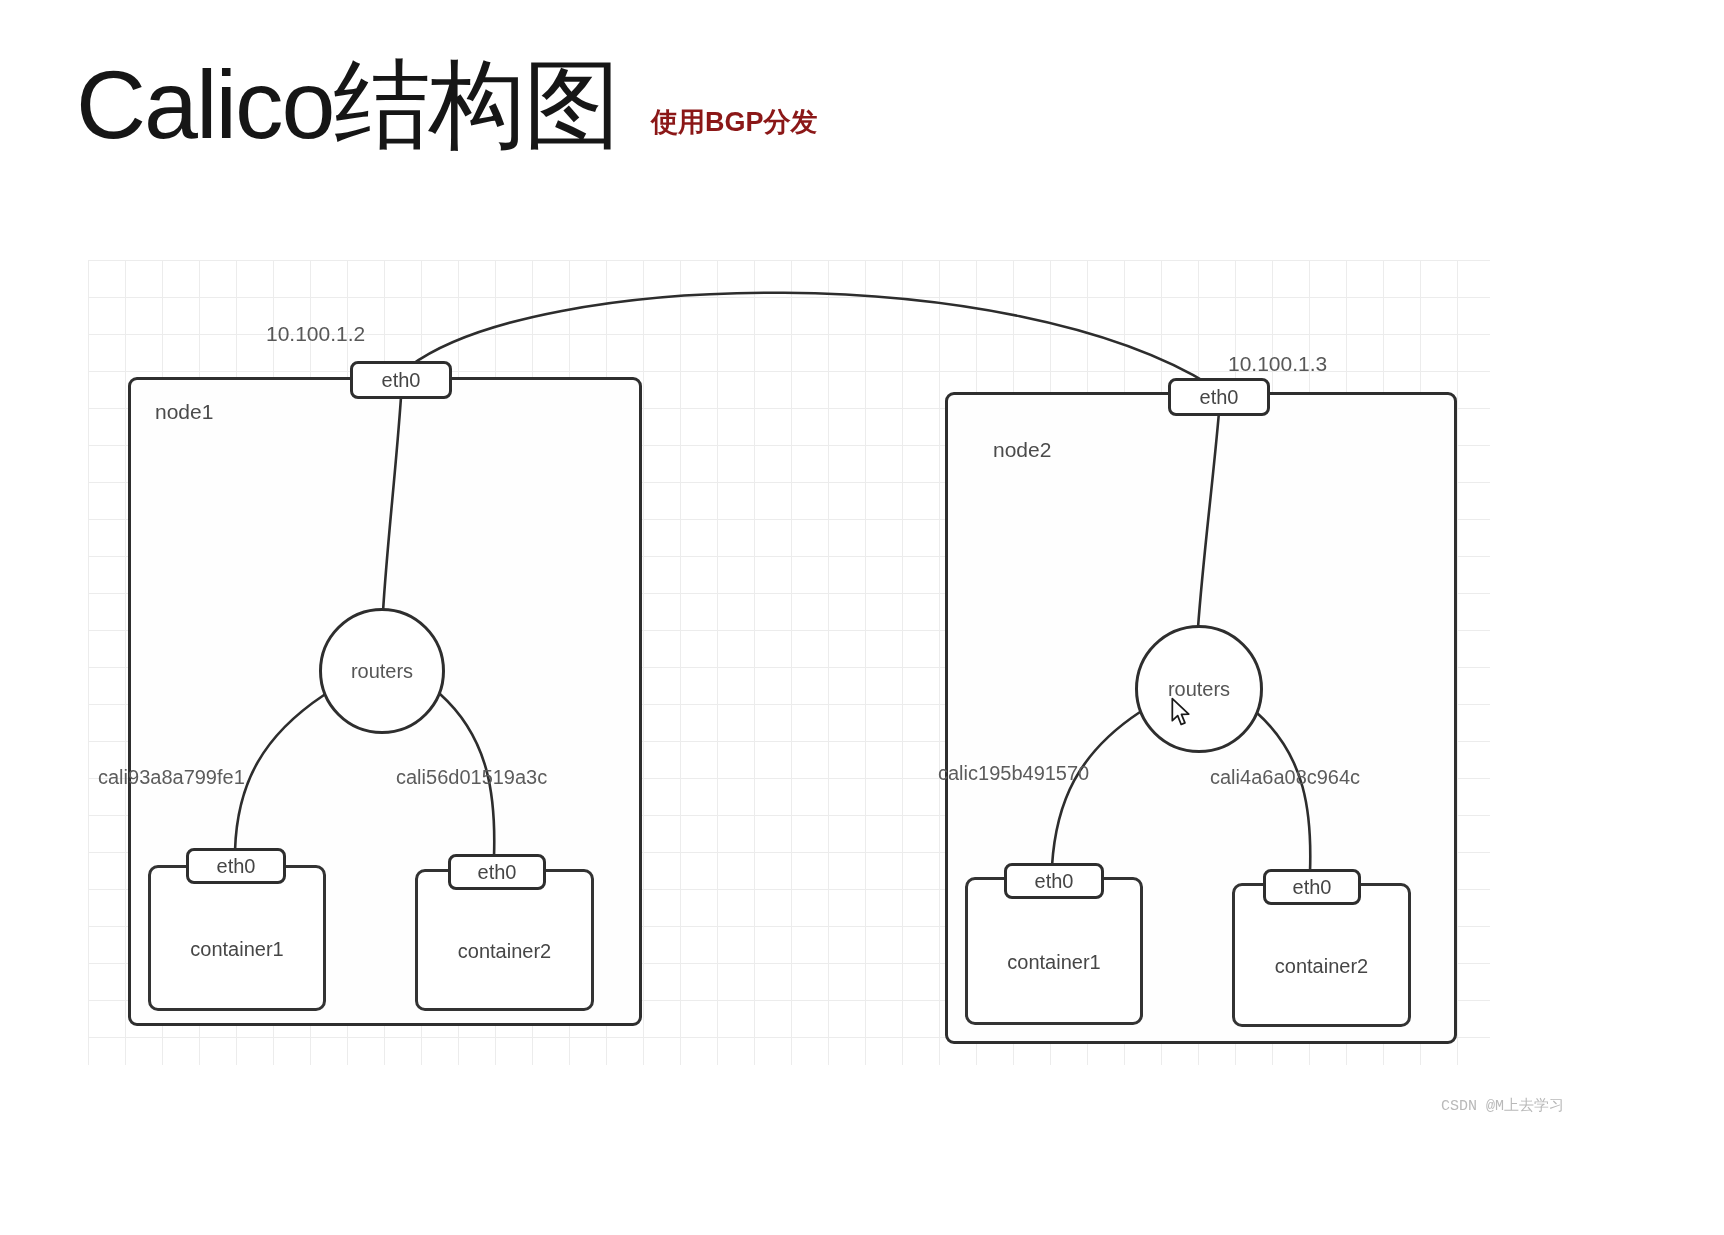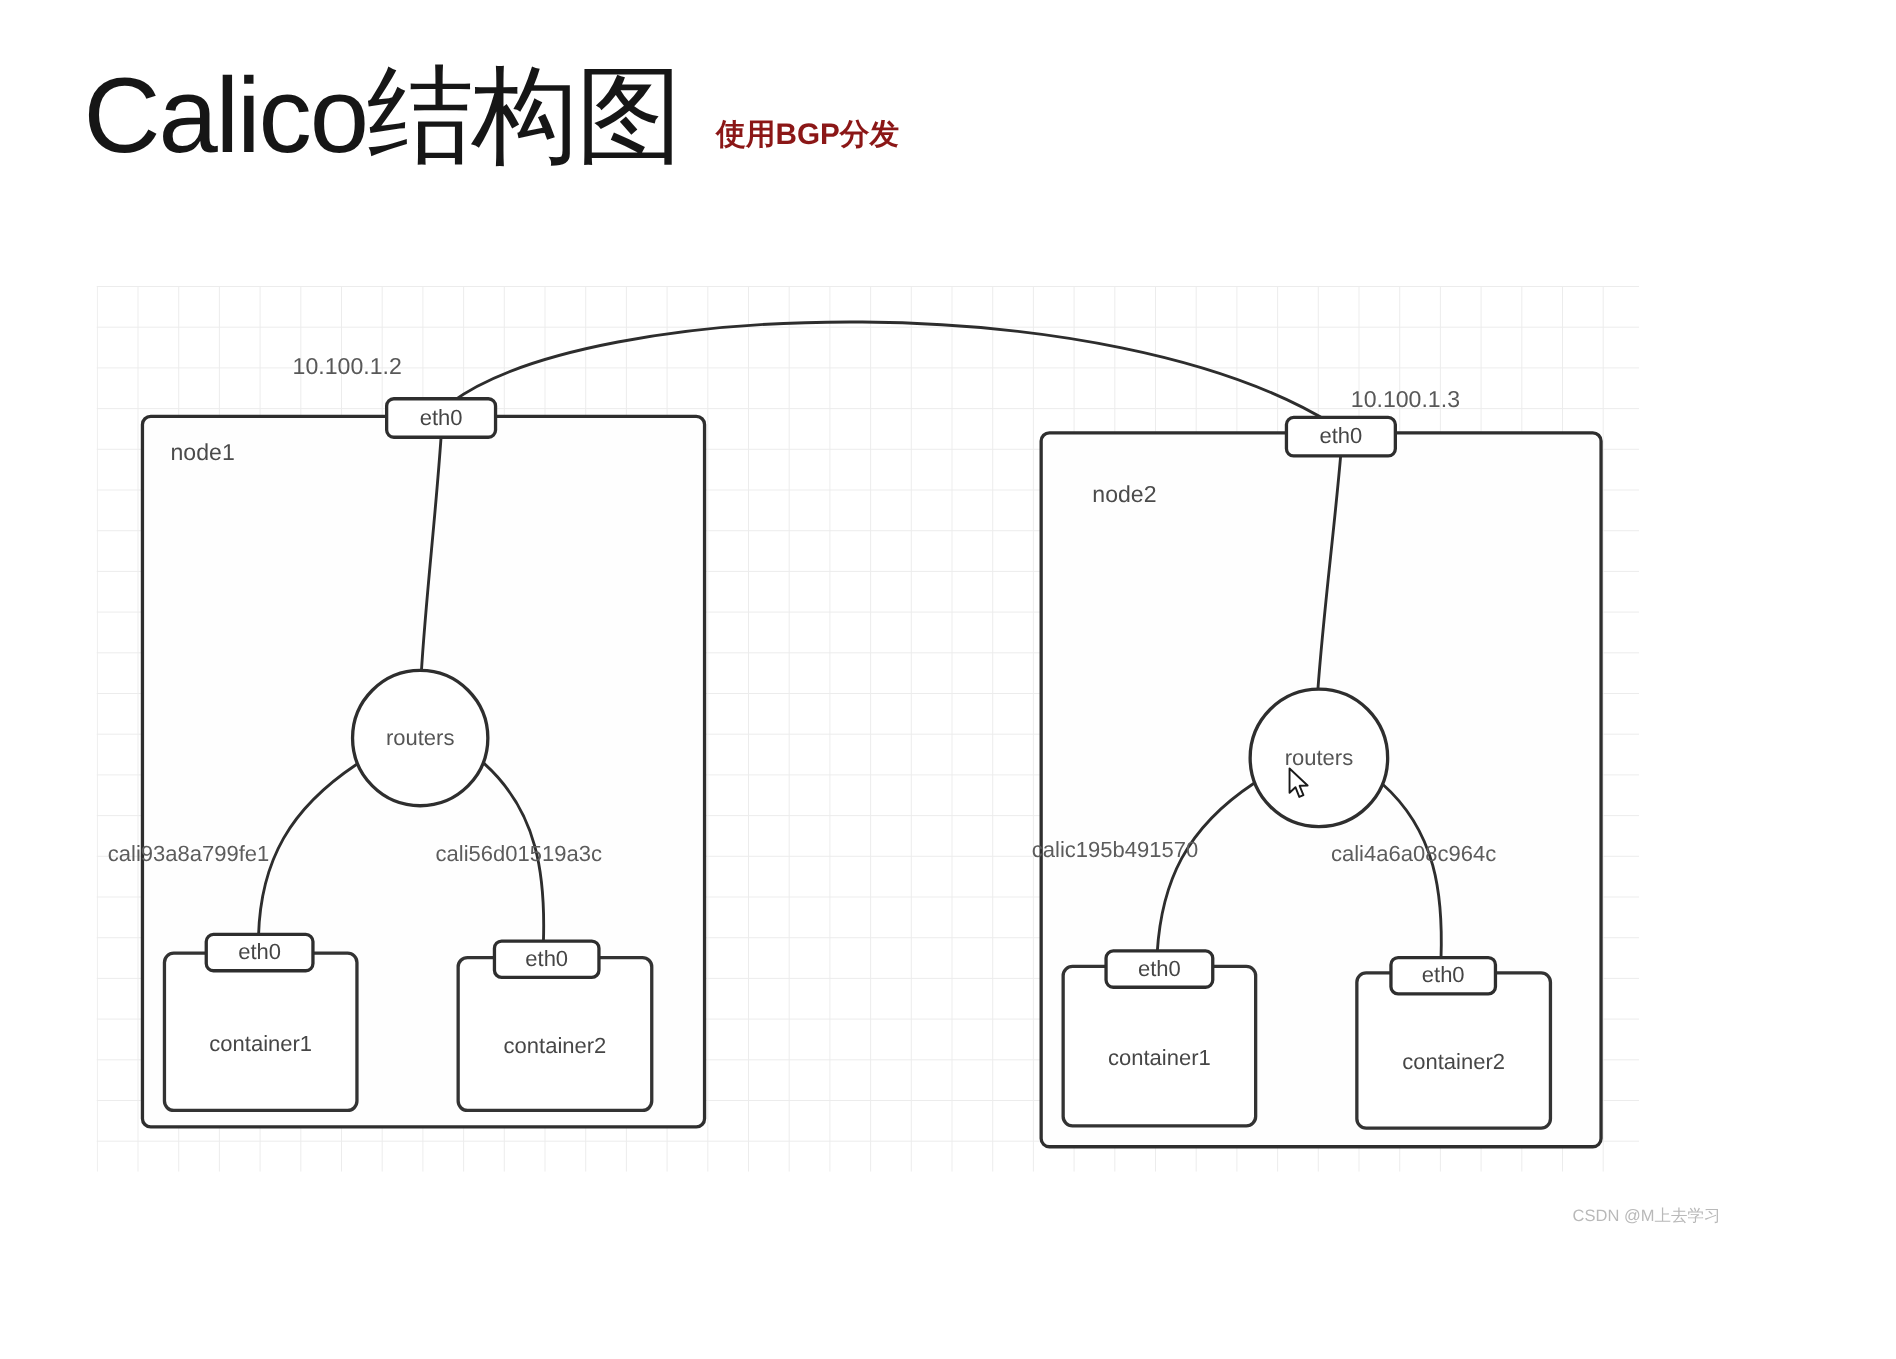--- a/index.html
+++ b/index.html
@@ -55,21 +55,21 @@
   .ip-label{
     position:absolute;font-size:21px;color:#585858;z-index:6;white-space:nowrap;
   }
   .if-label{
     position:absolute;font-size:20px;color:#5c5c5c;z-index:7;white-space:nowrap;margin-top:20px;
   }
   #wires{position:absolute;left:0;top:0;width:1724px;height:1235px;z-index:3;pointer-events:none;}
   #cursor{position:absolute;left:1168px;top:697px;z-index:9;}
   #watermark{
     position:absolute;right:160px;top:1096px;
-    font-size:15px;color:#b9b9b9;white-space:nowrap;z-index:8;
+    font-size:15px;color:#b9b9b9;white-space:nowrap;z-index:8;font-family:Liberation Mono, monospace;
   }
 </style>
 </head>
 <body>
 
 <div id="stage">
 
   <div id="page-title">Calico结构图</div>
   <div id="annotation" style="color: rgb(139, 23, 23);">使用BGP分发</div>
 

